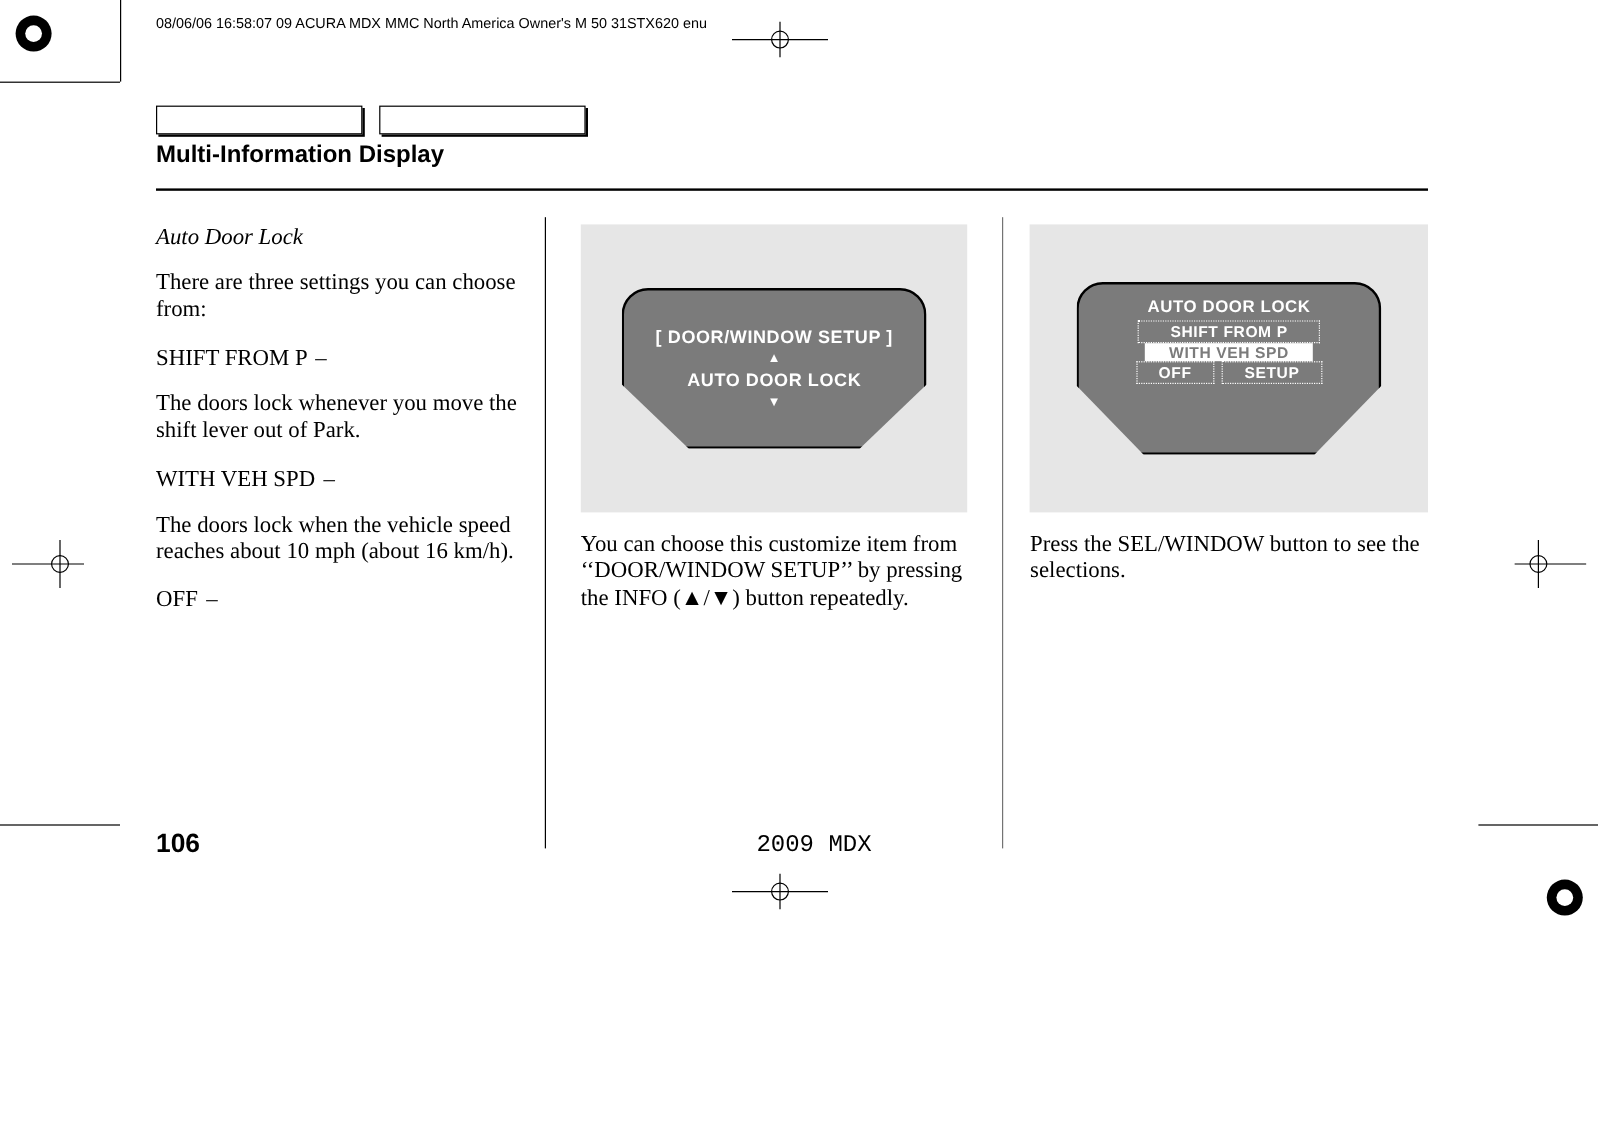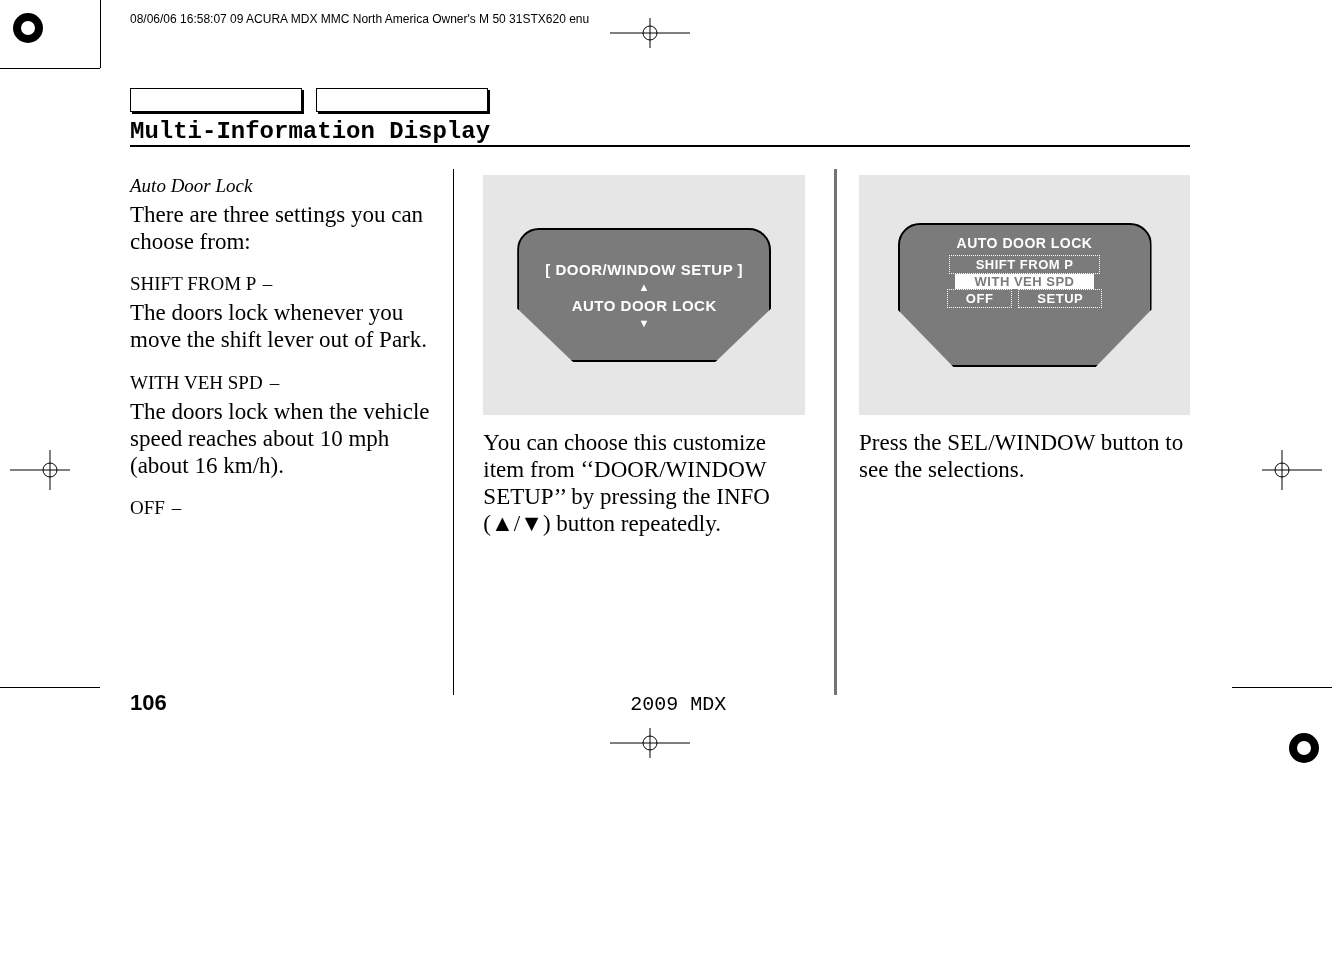--- a/index.html
+++ b/index.html
@@ -20,32 +20,32 @@
 .tick.bl{left:0;bottom:88px;width:100px;height:1px}
 .tick.br1{right:0;bottom:88px;width:100px;height:1px}
 
 .header-meta{position:absolute;left:130px;top:12px;font-family:Arial,Helvetica,sans-serif;font-size:12px;color:#000}
 
 .content{position:absolute;left:130px;top:88px;width:1060px}
 
 .tab-row{display:flex;gap:14px;margin-bottom:2px}
 .tab-box{min-width:170px;height:22px;border:1px solid #000;box-shadow:2px 2px 0 #000;background:#fff}
 
-.section-title{font-weight:bold;font-size:24px;font-family:Liberation Mono, monospace;margin:6px 0 0}
+.section-title{font-weight:bold;font-size:20px;font-family:Liberation Sans, sans-serif;margin:6px 0 16px}
 .hr-thick{border:none;border-top:2px solid #000;margin:0 0 22px}
 
 .columns{display:flex;gap:0}
 .col{padding-top:6px}
 .col1{width:330px;padding-right:20px}
-.col2{width:350px;padding:6px 29px 0;border-left:1px solid #000;border-right:3px solid #737373}
+.col2{width:350px;padding:6px 29px 0;border-left:1px solid #000;border-right:1px solid #737373}
 .col3{width:360px;padding-left:22px}
 .col-inner{min-height:520px}
 
 .subhead{font-style:italic;font-size:19px;margin-bottom:0}
-.para{font-size:23px;line-height:1.18;margin:4px 0 8px}
+.para{font-size:19px;line-height:1.18;margin:16px 0 8px}
 .opt-title{font-size:19px;margin-top:18px}
 .dash{display:inline-block;width:14px;text-align:center}
 
 .illus{background:#e6e6e6;width:100%;height:240px;display:flex;align-items:center;justify-content:center;margin-bottom:14px}
 
 
 .mid-frame{width:250px;height:130px;background:#7b7b7b;border:2.5px solid #000;border-top-left-radius:22px;border-top-right-radius:22px;clip-path:polygon(0 0,100% 0,100% 60%,78% 100%,22% 100%,0 60%);display:flex;flex-direction:column;align-items:center;justify-content:center;color:#fff;font-family:Arial,Helvetica,sans-serif;font-weight:bold;font-size:15px;letter-spacing:0.5px}
 .mid-frame .line{margin:2px 0}
 .tri{font-size:11px;line-height:1}
 

